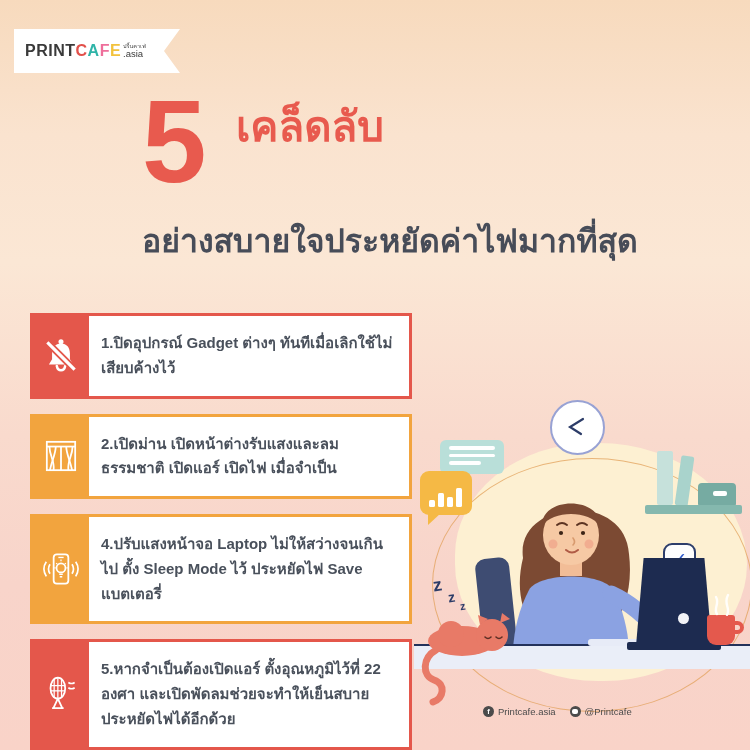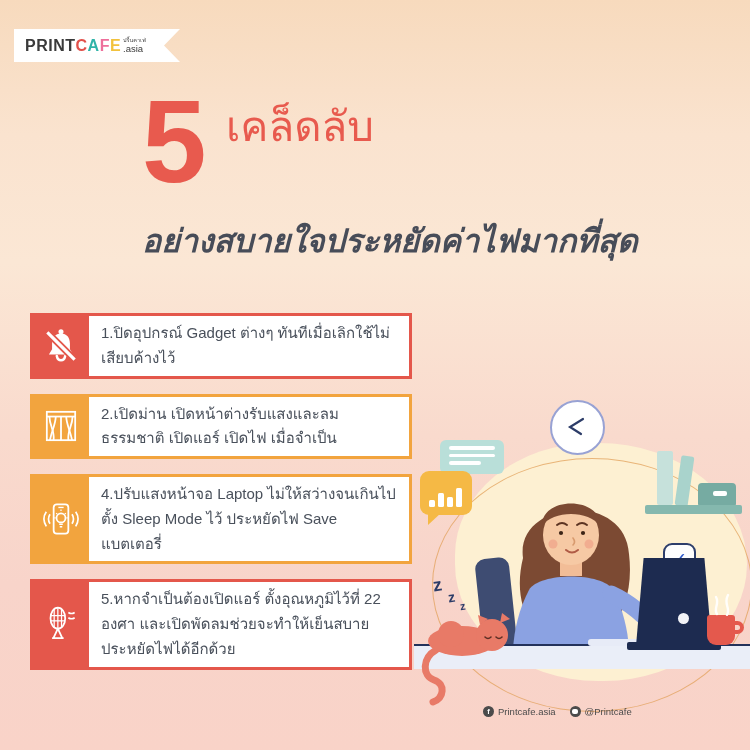--- a/index.html
+++ b/index.html
@@ -3,44 +3,44 @@
 <meta charset="utf-8">
 <style>
   html,body{margin:0;padding:0;}
   .canvas{
     position:relative; width:750px; height:750px; overflow:hidden;
     font-family:"Liberation Sans","DejaVu Sans",sans-serif;
     background:linear-gradient(180deg,#f7dabd 0%,#fae3cf 18%,#fbe7d5 35%,#f9dacd 58%,#f8d4ca 78%,#f9d3c8 100%);
   }
   
   .ribbon{
-    position:absolute; left:14px; top:29px; width:166px; height:33px; background:#ffffff;
+    position:absolute; left:14px; top:29px; width:166px; height:44px; background:#ffffff;
     clip-path:polygon(0 0,100% 0,calc(100% - 16px) 50%,100% 100%,0 100%);
     display:flex; align-items:center; padding:0 24px 0 11px; box-sizing:border-box;
   }
   .lg-print{font-weight:bold; font-size:16px; letter-spacing:.5px; color:#3a3a3a;}
   .lg-cafe span{font-weight:bold; font-size:16px; letter-spacing:.5px;}
   .lg-c{color:#e2504a;} .lg-a{color:#2fb4a8;} .lg-f{color:#ee6f9b;} .lg-e{color:#f2c23d;}
   .lg-right{display:flex; flex-direction:column; line-height:1; margin-left:2px;}
   .lg-thai{font-size:5.5px; color:#3a3a3a;}
   .lg-asia{font-size:9.5px; font-weight:normal; color:#3a3a3a;}
   
   .title-num{position:absolute; left:142px; top:84px; font-size:116px; font-weight:800; color:#e85a4e; line-height:1;}
-  .title-l1{position:absolute; left:226px; top:104px; font-size:42px; font-weight:400; color:#e85a4e; line-height:1.1;}
+  .title-l1{position:absolute; left:236px; top:104px; font-size:42px; font-weight:700; color:#e85a4e; line-height:1.1;}
   .title-l2{position:absolute; left:222px; top:158px; font-size:38px; font-weight:800; color:#e85a4e; letter-spacing:1px;}
-  .subtitle{position:absolute; left:142px; top:215px; font-size:32px; font-weight:800; color:#474c58; white-space:nowrap;font-style:italic;}
+  .subtitle{position:absolute; left:142px; top:215px; font-size:32px; font-weight:800; color:#474c58; white-space:nowrap;}
   
   .tips{position:absolute; left:30px; top:313px; width:382px; display:flex; flex-direction:column; gap:15px;}
   .tip{display:flex; min-height:59px; background:#fff; border:3px solid; box-sizing:border-box;}
   .tip-red{border-color:#e4574b;}
   .tip-orange{border-color:#f2a43e;justify-content:space-between;}
   .tip-icon{width:56px; flex:0 0 56px; display:flex; align-items:center; justify-content:center;}
   .tip-red .tip-icon{background:#e4574b;}
   .tip-orange .tip-icon{background:#f2a43e;}
-  .tip-text{flex:1; display:flex; align-items:center; padding:5px 12px; font-size:15px; line-height:1.65; color:#49505b; font-weight:400;border-radius:21px;}
+  .tip-text{flex:1; display:flex; align-items:center; padding:15px 12px; font-size:15px; line-height:1.65; color:#49505b; font-weight:700;border-radius:21px;}
   
   .blob{position:absolute; left:455px; top:443px; width:292px; height:238px; background:#fdf0d2; border-radius:48% 52% 50% 50%;}
   .ring{position:absolute; left:432px; top:458px; width:318px; height:252px; border:1.5px solid rgba(226,160,90,.75); border-radius:50%; background:transparent;}
   .clock{position:absolute; left:550px; top:400px; width:55px; height:55px; background:#fff; border:2.5px solid #98a2d4; border-radius:50%; box-sizing:border-box;}
   .note{position:absolute; left:440px; top:440px; width:64px; height:34px; background:#b9dfd9; border-radius:6px; padding:6px 0 0 9px; box-sizing:border-box;}
   .note i{display:block; height:3.5px; background:#fff; border-radius:2px; margin-bottom:4px;}
   .note i:nth-child(1){width:46px;} .note i:nth-child(2){width:46px;} .note i:nth-child(3){width:32px;}
   .bubble{position:absolute; left:420px; top:471px; width:52px; height:44px; background:#f5b945; border-radius:9px; display:flex; align-items:flex-end; gap:3px; padding:8px 9px; box-sizing:border-box;}
   .bubble:after{content:""; position:absolute; left:8px; bottom:-10px; width:0; height:0; border-top:12px solid #f5b945; border-right:13px solid transparent;}
   .bubble i{display:block; width:6px; background:#fff; border-radius:1.5px;}

